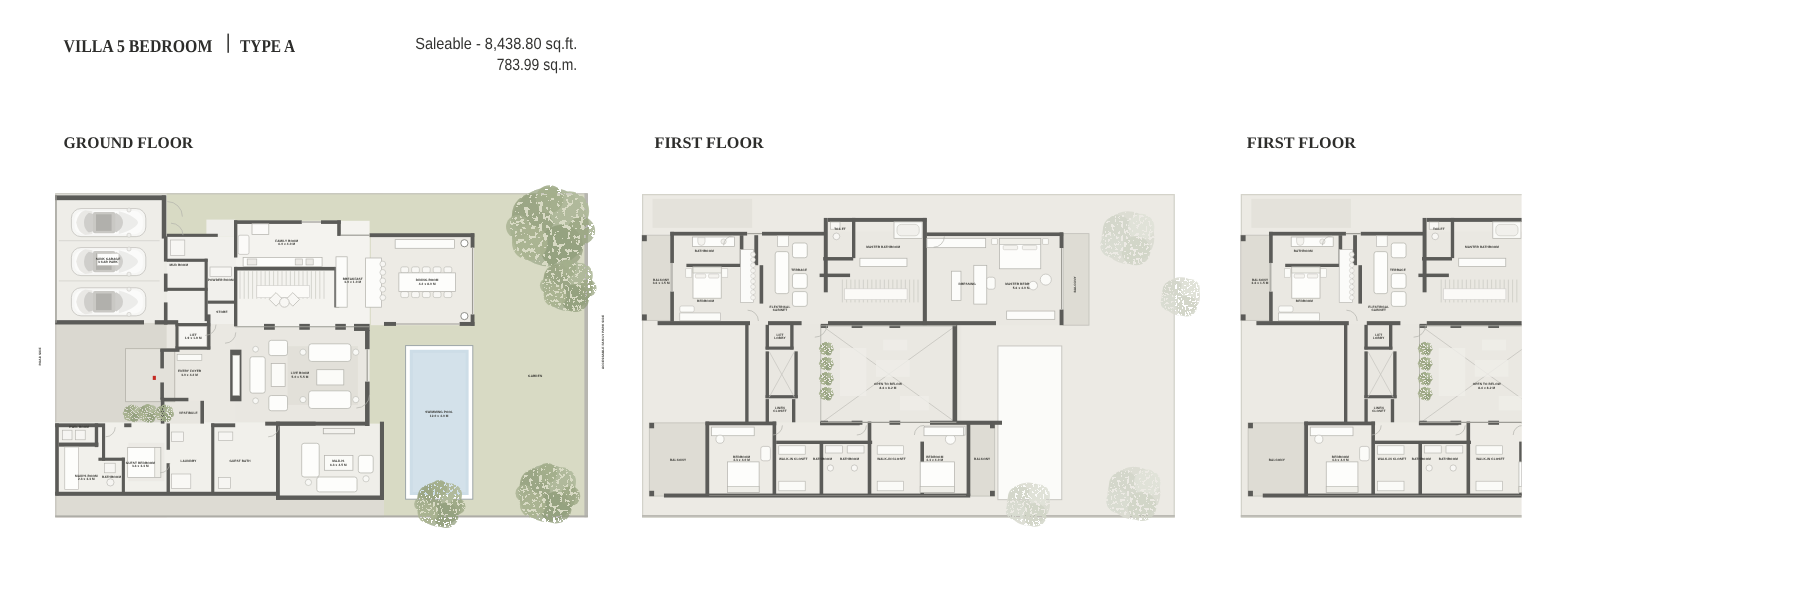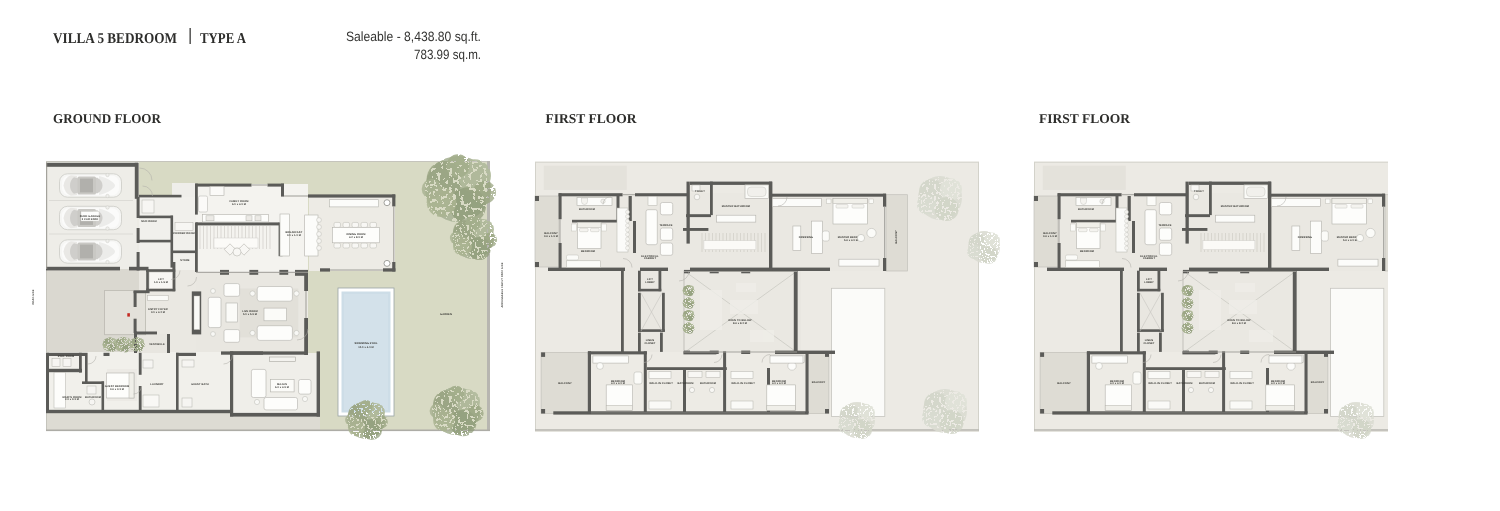--- a/index.html
+++ b/index.html
@@ -1,16 +1,16 @@
 <!DOCTYPE html>
 <html><head>
 <meta charset="utf-8">
 <style>
   html,body{margin:0;padding:0;background:#ffffff;}
-  #page{position:relative;width:1388px;height:511px;background:#ffffff;overflow:hidden;}
+  #page{position:relative;width:1268px;height:511px;background:#ffffff;overflow:hidden;}
   svg{position:absolute;left:0;top:0;}
   text{font-family:"Liberation Sans",sans-serif;-webkit-font-smoothing:antialiased;text-rendering:geometricPrecision;}
   .ser{font-family:"Liberation Serif",serif;font-weight:bold;fill:#2d2d2b;}
   .lbl2{fill:#32322e;font-size:2.6px;font-weight:bold;letter-spacing:0.1px;}
 </style>
 </head>
 <body>
 <div id="page">
 <svg width="1500" height="511" viewBox="0 0 1500 511">
 <defs>

